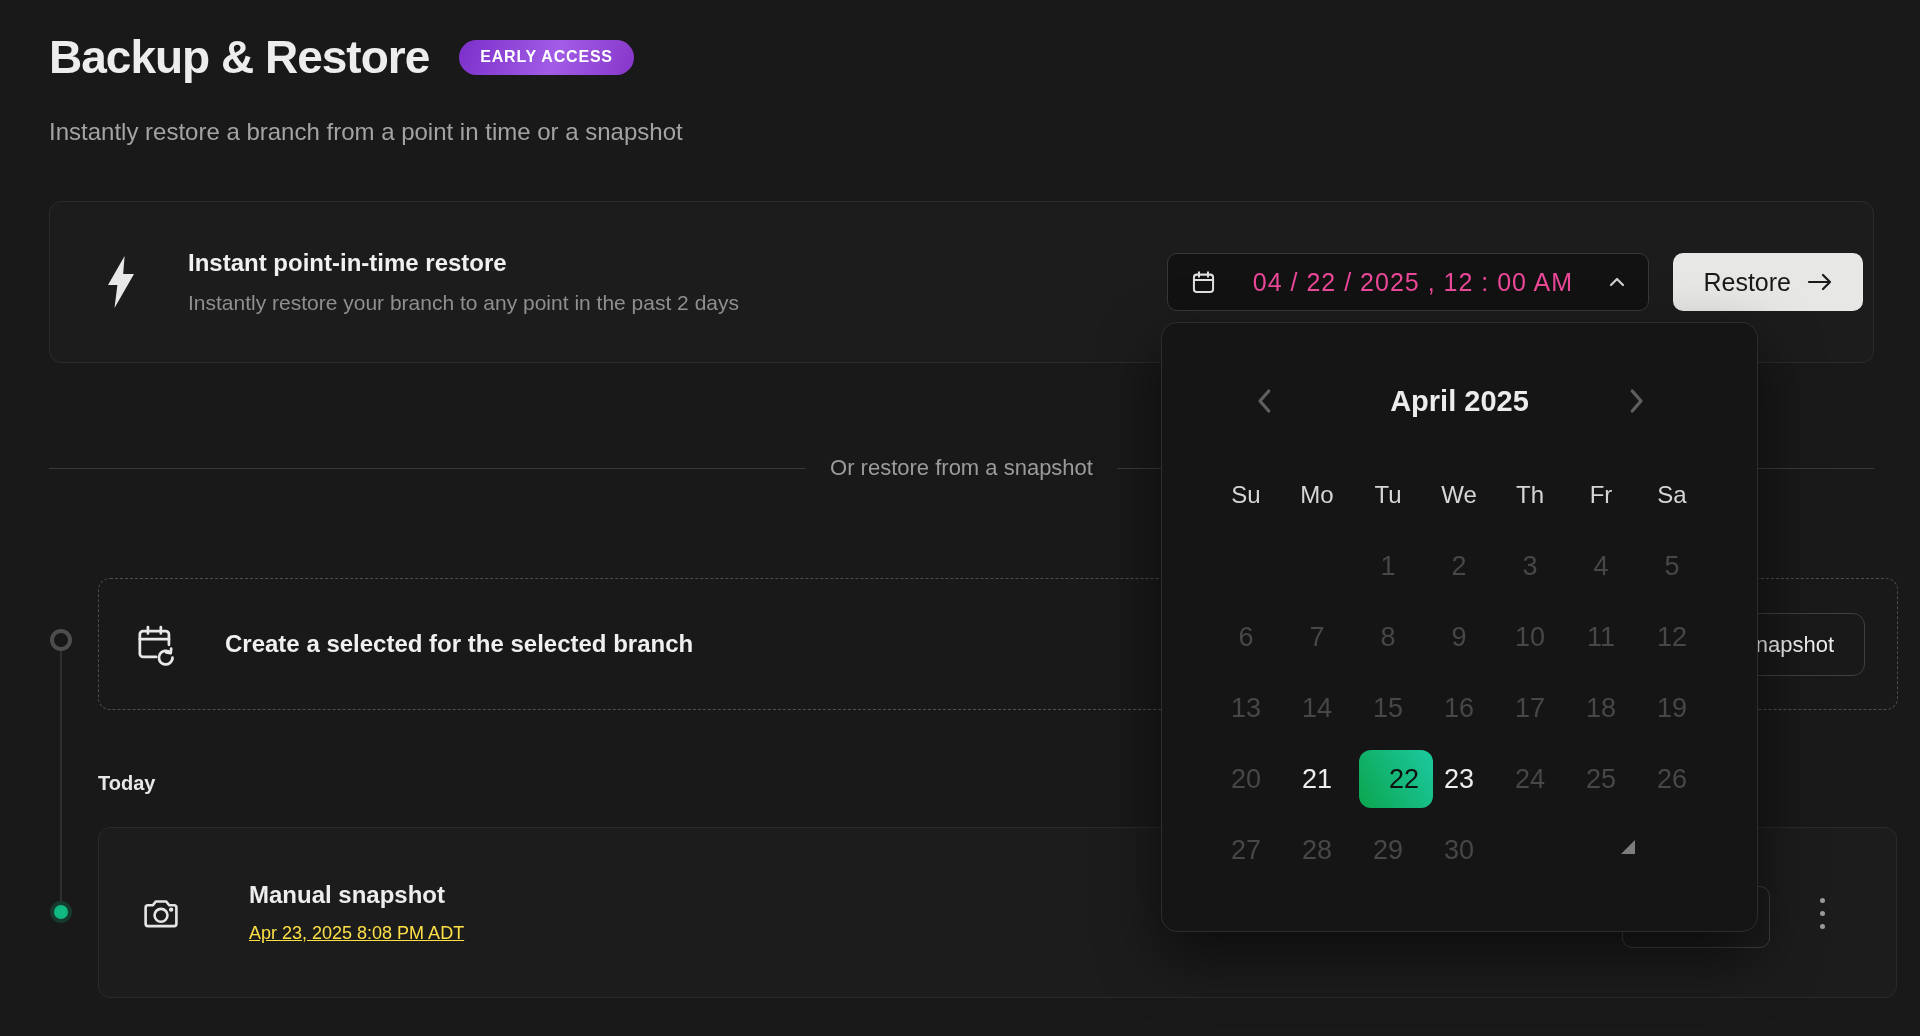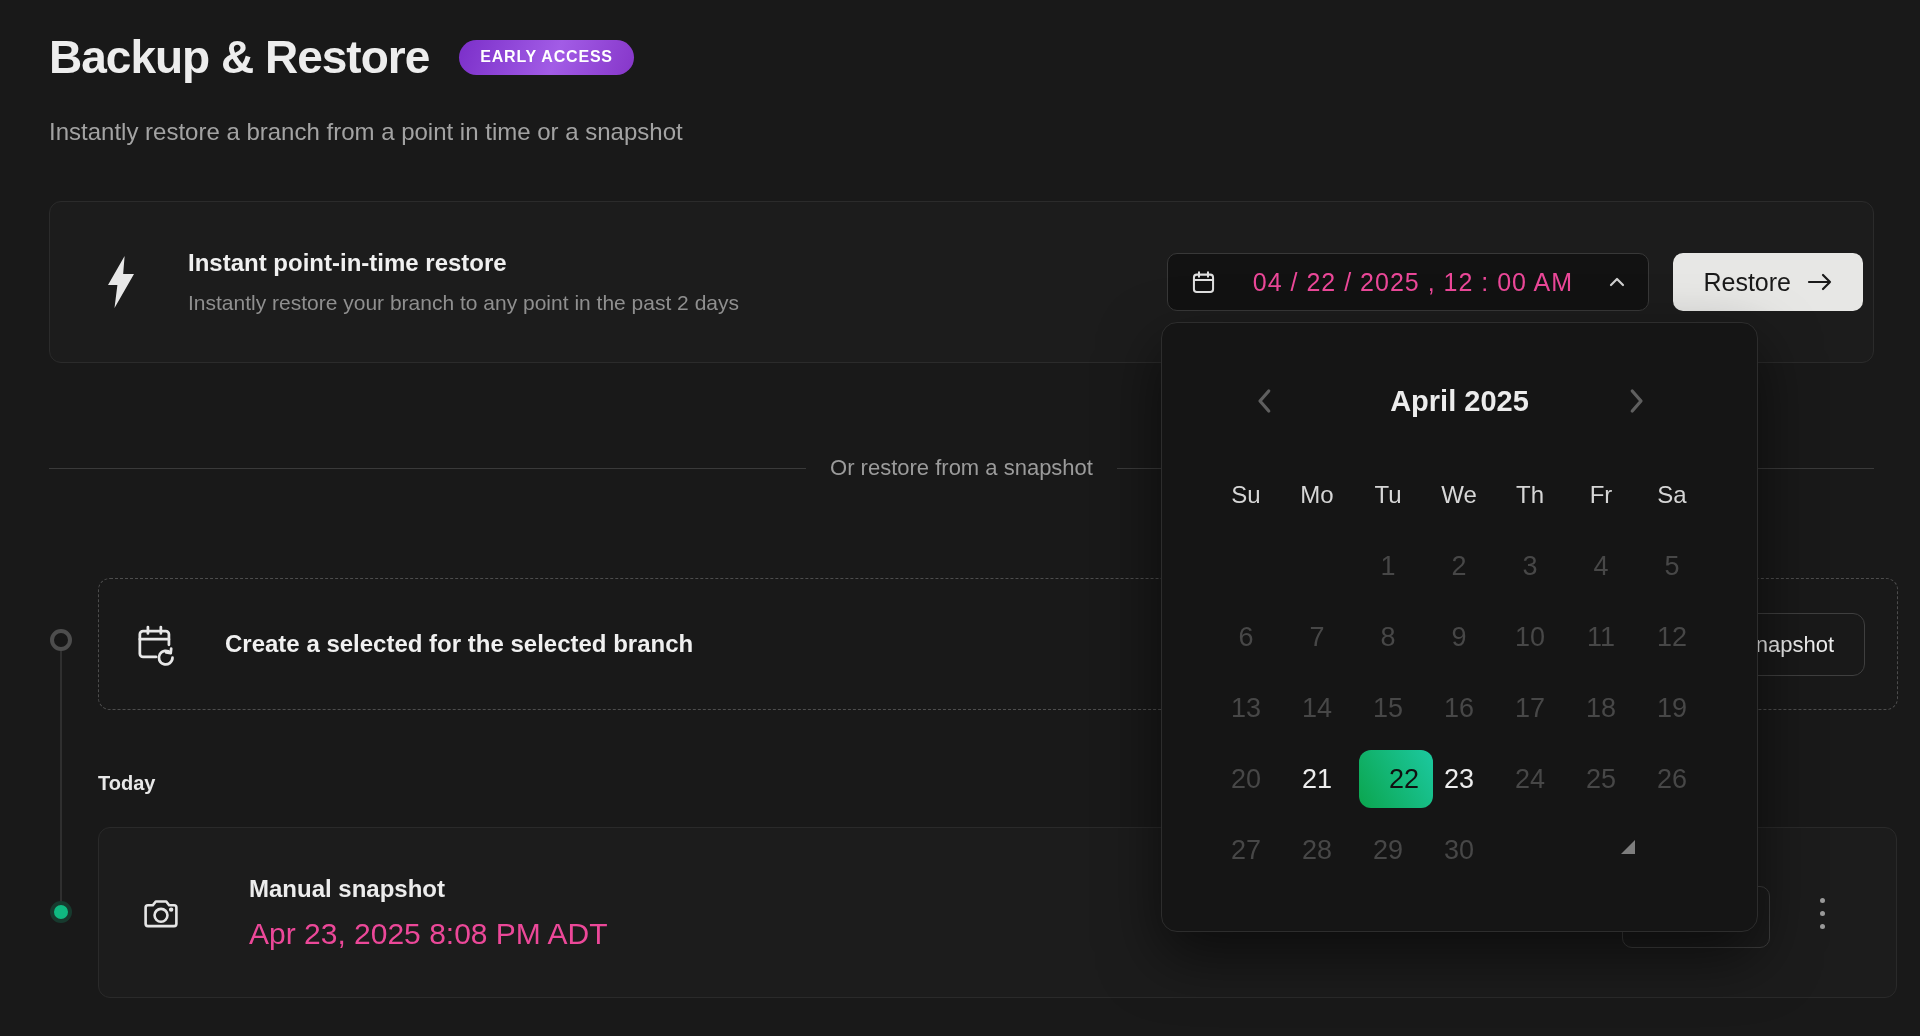--- a/index.html
+++ b/index.html
@@ -52,21 +52,21 @@
                        font-family:inherit;font-size:22px;color:#ededed;z-index:1;}
 
   
   .today-label{position:absolute;left:98px;top:772px;font-size:20px;font-weight:600;color:#e8e8e8;}
   .snapshot-card{position:absolute;left:98px;top:827px;width:1799px;height:171px;box-sizing:border-box;
                  background:#1c1c1c;border:1px solid #2a2a2a;border-radius:12px;
                  display:flex;align-items:center;}
   .snap-left{display:flex;align-items:center;gap:68px;padding-left:42px;flex:1;}
   .snap-texts{display:flex;flex-direction:column;gap:14px;}
   .snap-title{font-size:24px;font-weight:600;color:#ededed;}
-  .snap-time{font-size:30px;color:#ec4899;}
+  .snap-time{font-size:18px;color:#fde047;text-decoration:underline;}
   .hidden-outline-btn{position:absolute;left:1622px;top:886px;width:148px;height:62px;box-sizing:border-box;
                       border:1px solid #3f3f3f;border-radius:10px;background:transparent;z-index:1;cursor:pointer;}
   .kebab-btn{position:absolute;left:1798px;top:888px;width:48px;height:50px;background:none;border:none;cursor:pointer;
              display:flex;flex-direction:column;align-items:center;justify-content:center;gap:8px;}
   .kebab-btn i{width:5px;height:5px;border-radius:50%;background:#9a9a9a;}
 
   
   .calendar-popup{position:absolute;left:1161px;top:322px;width:597px;height:610px;box-sizing:border-box;
                   background:#151515;border:1px solid #2d2d2d;border-radius:16px;z-index:10;
                   box-shadow:0 24px 60px rgba(0,0,0,.55);}

